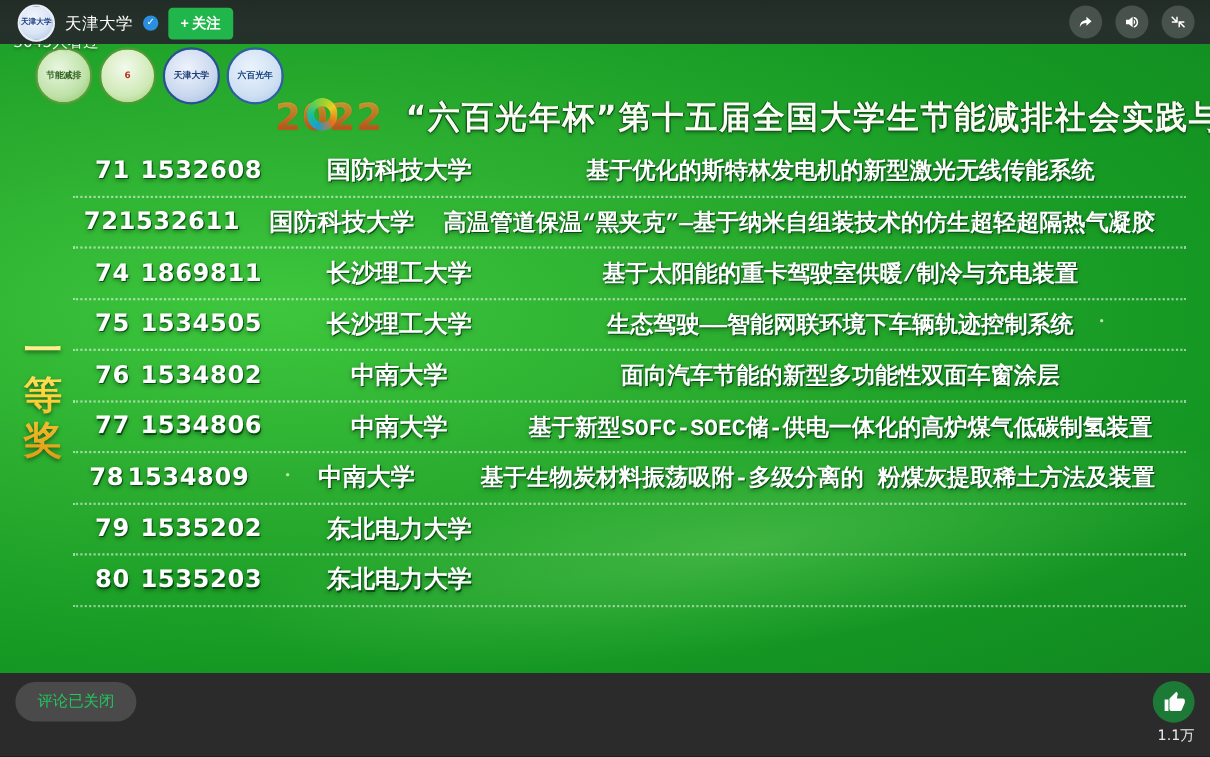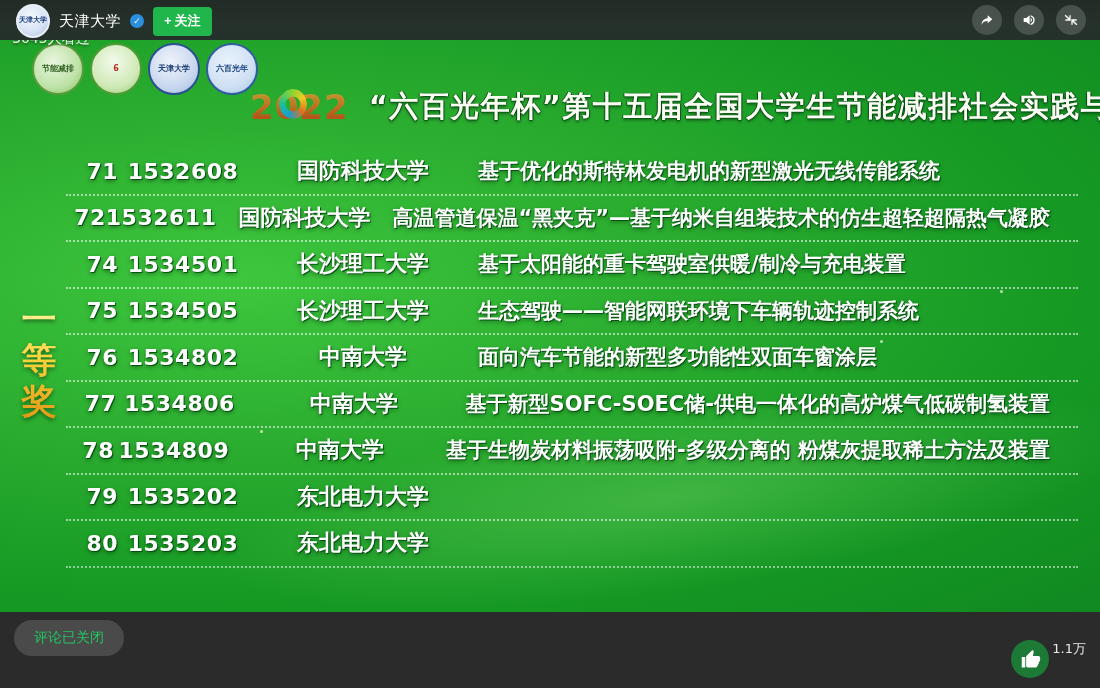--- a/index.html
+++ b/index.html
@@ -117,32 +117,32 @@
     position:absolute; left:12px; top:262px;
     width:54px;
     display:flex; flex-direction:column; align-items:center; gap:6px;
     font-size:35px; font-weight:900; line-height:1;
     background:linear-gradient(180deg,#fff6a8 0%,#ffd43c 48%,#e09a14 100%);
     -webkit-background-clip:text; background-clip:text; color:transparent;
     filter: drop-shadow(0 2px 2px rgba(0,0,0,.45));
   }
 
   
-  .table { position:absolute; left:66px; top:109px; right:22px; }
+  .table { position:absolute; left:66px; top:93px; right:22px; }
   .trow {
     position:relative;
     display:flex; align-items:center;
     height:46.5px;
     border-bottom:2px dotted rgba(255,255,255,.55);
   }
   .trow:last-child { border-bottom:2px dotted rgba(255,255,255,.5); }
   .c-idx  { width:52px; text-align:right; }
   .c-code { width:130px; text-align:center; }
   .c-org  { width:230px; text-align:center; }
-  .c-proj { flex:1; padding-right:28px; }
+  .c-proj { flex:1; text-align:center; padding-right:28px;font-family:Liberation Mono, monospace; }
   .trow span {
     color:#ffffff; font-weight:bold; font-size:22px;
     text-shadow: 1px 1px 0 rgba(0,70,14,.85), 0 2px 4px rgba(0,40,8,.55);
     white-space:nowrap;
   }
   .c-idx span, .c-code span { font-size:22px; letter-spacing:.5px; }
   .c-proj span { font-size:21px; }
 
   
   .topbar {
@@ -196,21 +196,21 @@
   }
   .cmt {
     position:absolute; left:14px; bottom:32px;
     background:rgba(255,255,255,.15);
     color:#22c55e; font-size:14px;
     padding:9px 20px; border-radius:18px;
     z-index:9; cursor:default;
   }
   .likewrap {
     position:absolute; right:14px; bottom:10px;
-    display:flex; flex-direction:row; align-items:flex-start; gap:3px; z-index:9;
+    display:flex; flex-direction:column; align-items:flex-end; gap:3px; z-index:9;
   }
   .likebtn {
     width:38px; height:38px; border-radius:50%;
     background:#1c7a36;
     display:flex; align-items:center; justify-content:center;
     cursor:pointer;
   }
   .likebtn svg { width:21px; height:21px; fill:#fff; }
   .likecount { color:#e8e8e8; font-size:13px; }
 </style>
@@ -263,21 +263,21 @@
         <div class="c-proj"><span>基于优化的斯特林发电机的新型激光无线传能系统</span></div>
       </div>
       <div class="trow">
         <div class="c-idx"><span>72</span></div>
         <div class="c-code"><span>1532611</span></div>
         <div class="c-org"><span>国防科技大学</span></div>
         <div class="c-proj"><span>高温管道保温“黑夹克”—基于纳米自组装技术的仿生超轻超隔热气凝胶</span></div>
       </div>
       <div class="trow">
         <div class="c-idx"><span>74</span></div>
-        <div class="c-code"><span>1534501</span></div>
+        <div class="c-code"><span>1869811</span></div>
         <div class="c-org"><span>长沙理工大学</span></div>
         <div class="c-proj"><span>基于太阳能的重卡驾驶室供暖/制冷与充电装置</span></div>
       </div>
       <div class="trow">
         <div class="c-idx"><span>75</span></div>
         <div class="c-code"><span>1534505</span></div>
         <div class="c-org"><span>长沙理工大学</span></div>
         <div class="c-proj"><span>生态驾驶——智能网联环境下车辆轨迹控制系统</span></div>
       </div>
       <div class="trow">

